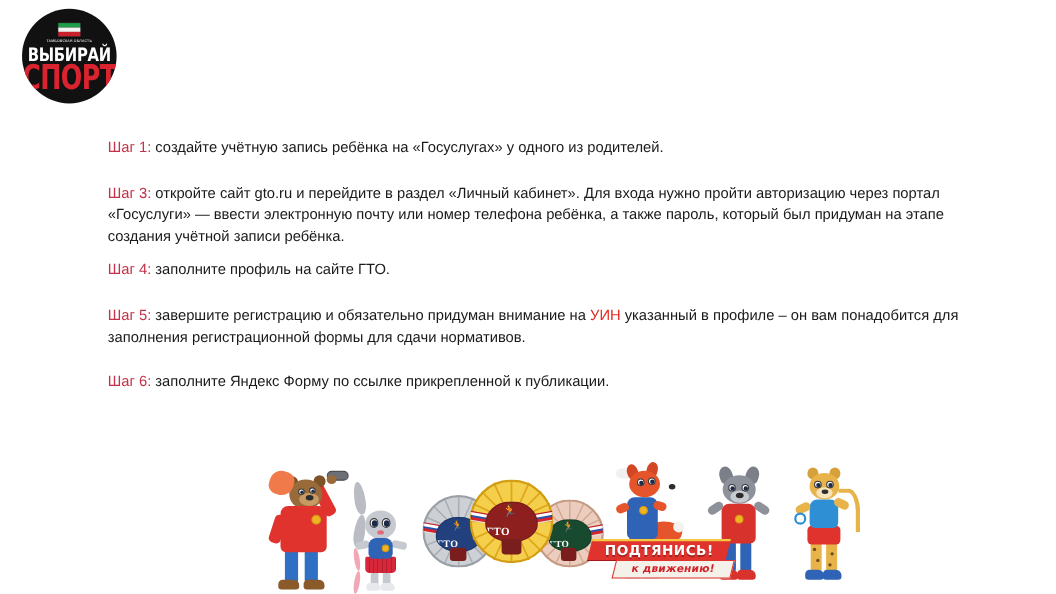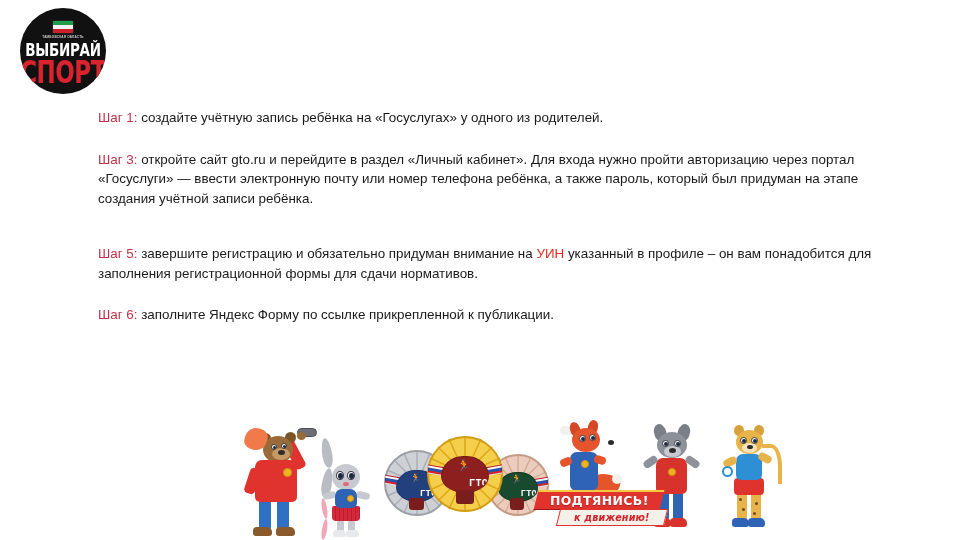--- a/index.html
+++ b/index.html
@@ -67,23 +67,23 @@
   .step {
     font-size:13.4px; line-height:19.6px;
     color:#1a1a1a; margin-bottom:20px;
     text-align:left;
   }
   .step:last-child { margin-bottom:12px; }
   .step-label { color:#c33248; font-weight:normal; }
   .hl-red { color:#e32a22; }
 
   
-  .s1 { margin-bottom:22px; }
+  .s1 { margin-bottom:22px;margin-top:16px; }
   .s2 { margin-bottom:21px; }
-  .s3 { margin-bottom:36px; }
+  .s3 { margin-bottom:11px; }
   .s4 { margin-bottom:22px; }
   .s5 { margin-bottom:21px; }
 
   
   .mascots {
     position:absolute; left:0; bottom:0;
     width:960px; height:120px;
   }
   .fig { position:absolute; bottom:2px; }
 
@@ -165,22 +165,22 @@
   
   .badge { position:absolute; bottom:24px; }
   .badge .shield {
     position:absolute; border-radius:46% 46% 50% 50%/55% 55% 45% 45%;
     overflow:hidden; border:1px solid rgba(0,0,0,.18);
   }
   .badge .runner {
     position:absolute; color:#fff; font-size:9px; line-height:1;
   }
   .badge .gto-label {
-    position:absolute; width:100%; text-align:right;
-    font-family:Liberation Mono, monospace;
+    position:absolute; width:100%; text-align:left;
+    font-family:Liberation Serif, serif;
     font-weight:bold; color:#fff; letter-spacing:.3px;
   }
   .badge .ribbon-l, .badge .ribbon-r {
     position:absolute; width:15px; height:9px;
     background:linear-gradient(180deg,#ffffff 0 33%,#2a52a8 33% 66%,#d8232a 66% 100%);
     border:.5px solid rgba(0,0,0,.12);
   }
   .badge .torch {
     position:absolute; background:#7a1d1d;
     border-radius:2px 2px 3px 3px;
@@ -316,20 +316,23 @@
 
   <div class="step s1">
     <span class="step-label">Шаг 1:</span><span> создайте учётную запись ребёнка на «Госуслугах» у одного из родителей.</span>
   </div>
 
 
   <div class="step s3">
     <span class="step-label">Шаг 3:</span><span> откройте сайт gto.ru и перейдите в раздел «Личный кабинет». Для входа нужно пройти авторизацию через портал «Госуслуги» — ввести электронную почту или номер телефона ребёнка, а также пароль, который был придуман на этапе создания учётной записи ребёнка.</span>
   </div>
 
+  <div class="step s4">
+    <span class="step-label">Шаг 4:</span><span> заполните профиль на сайте ГТО.</span>
+  </div>
 
   <div class="step s5">
     <span class="step-label">Шаг 5:</span><span> завершите регистрацию и обязательно придуман внимание на </span><span class="hl-red">УИН</span><span> указанный в профиле – он вам понадобится для заполнения регистрационной формы для сдачи нормативов.</span>
   </div>
 
   <div class="step">
     <span class="step-label">Шаг 6:</span><span> заполните Яндекс Форму по ссылке прикрепленной к публикации.</span>
   </div>
 </div>
 

